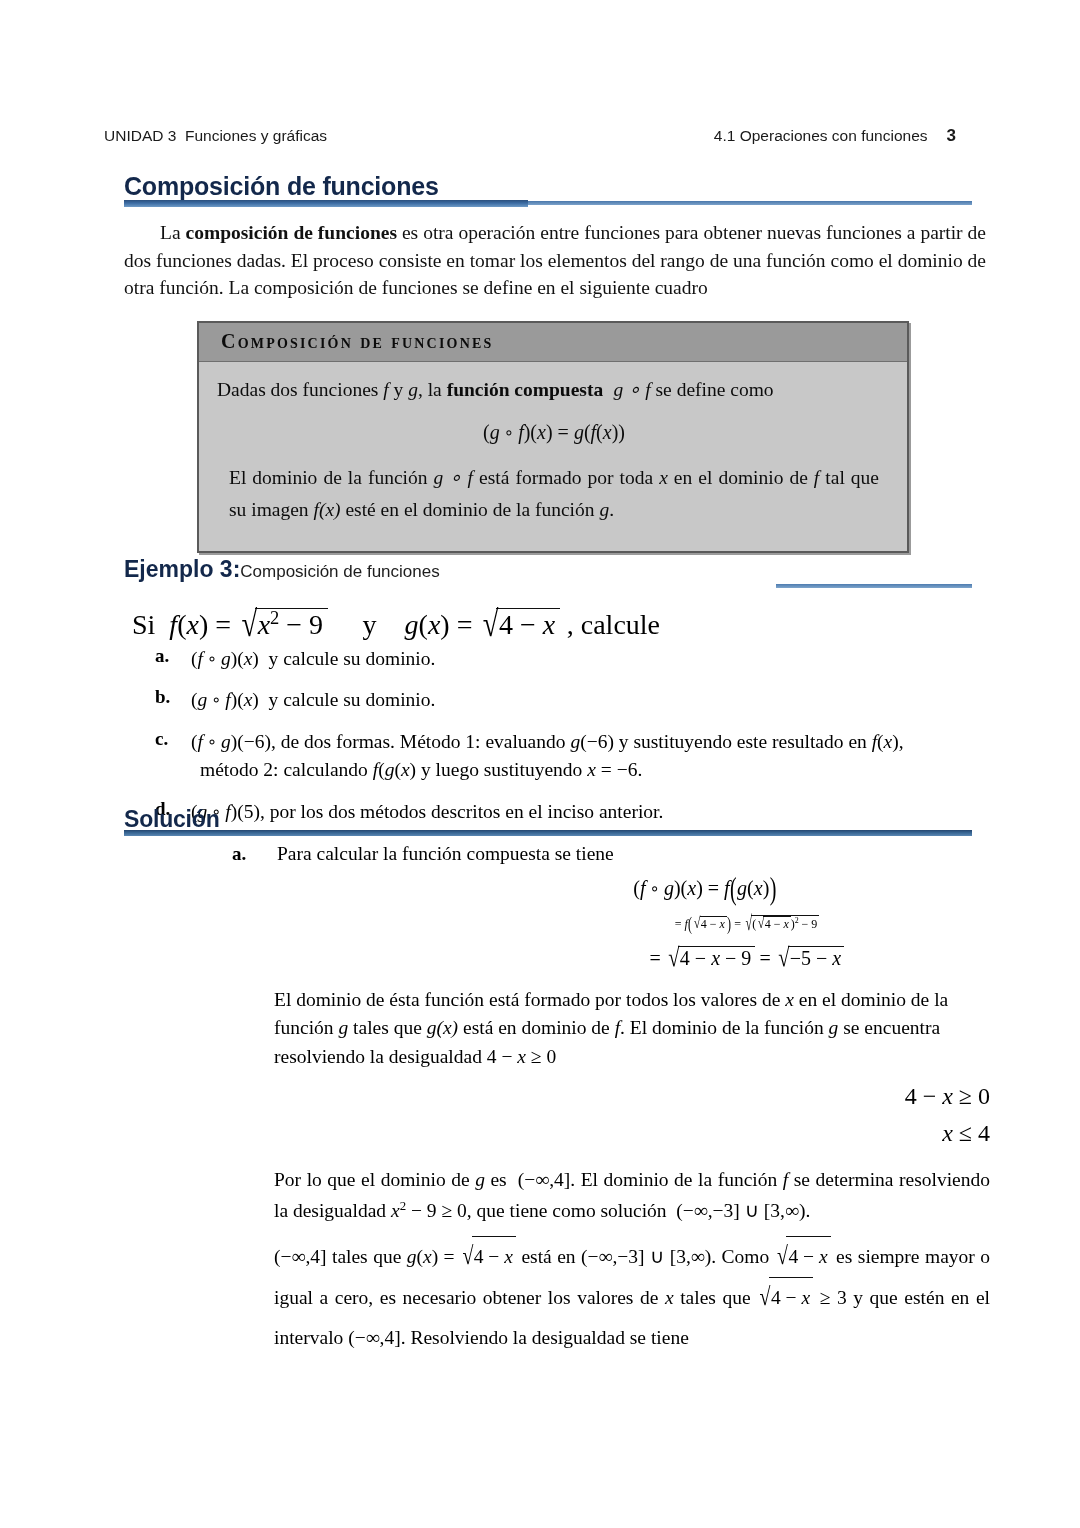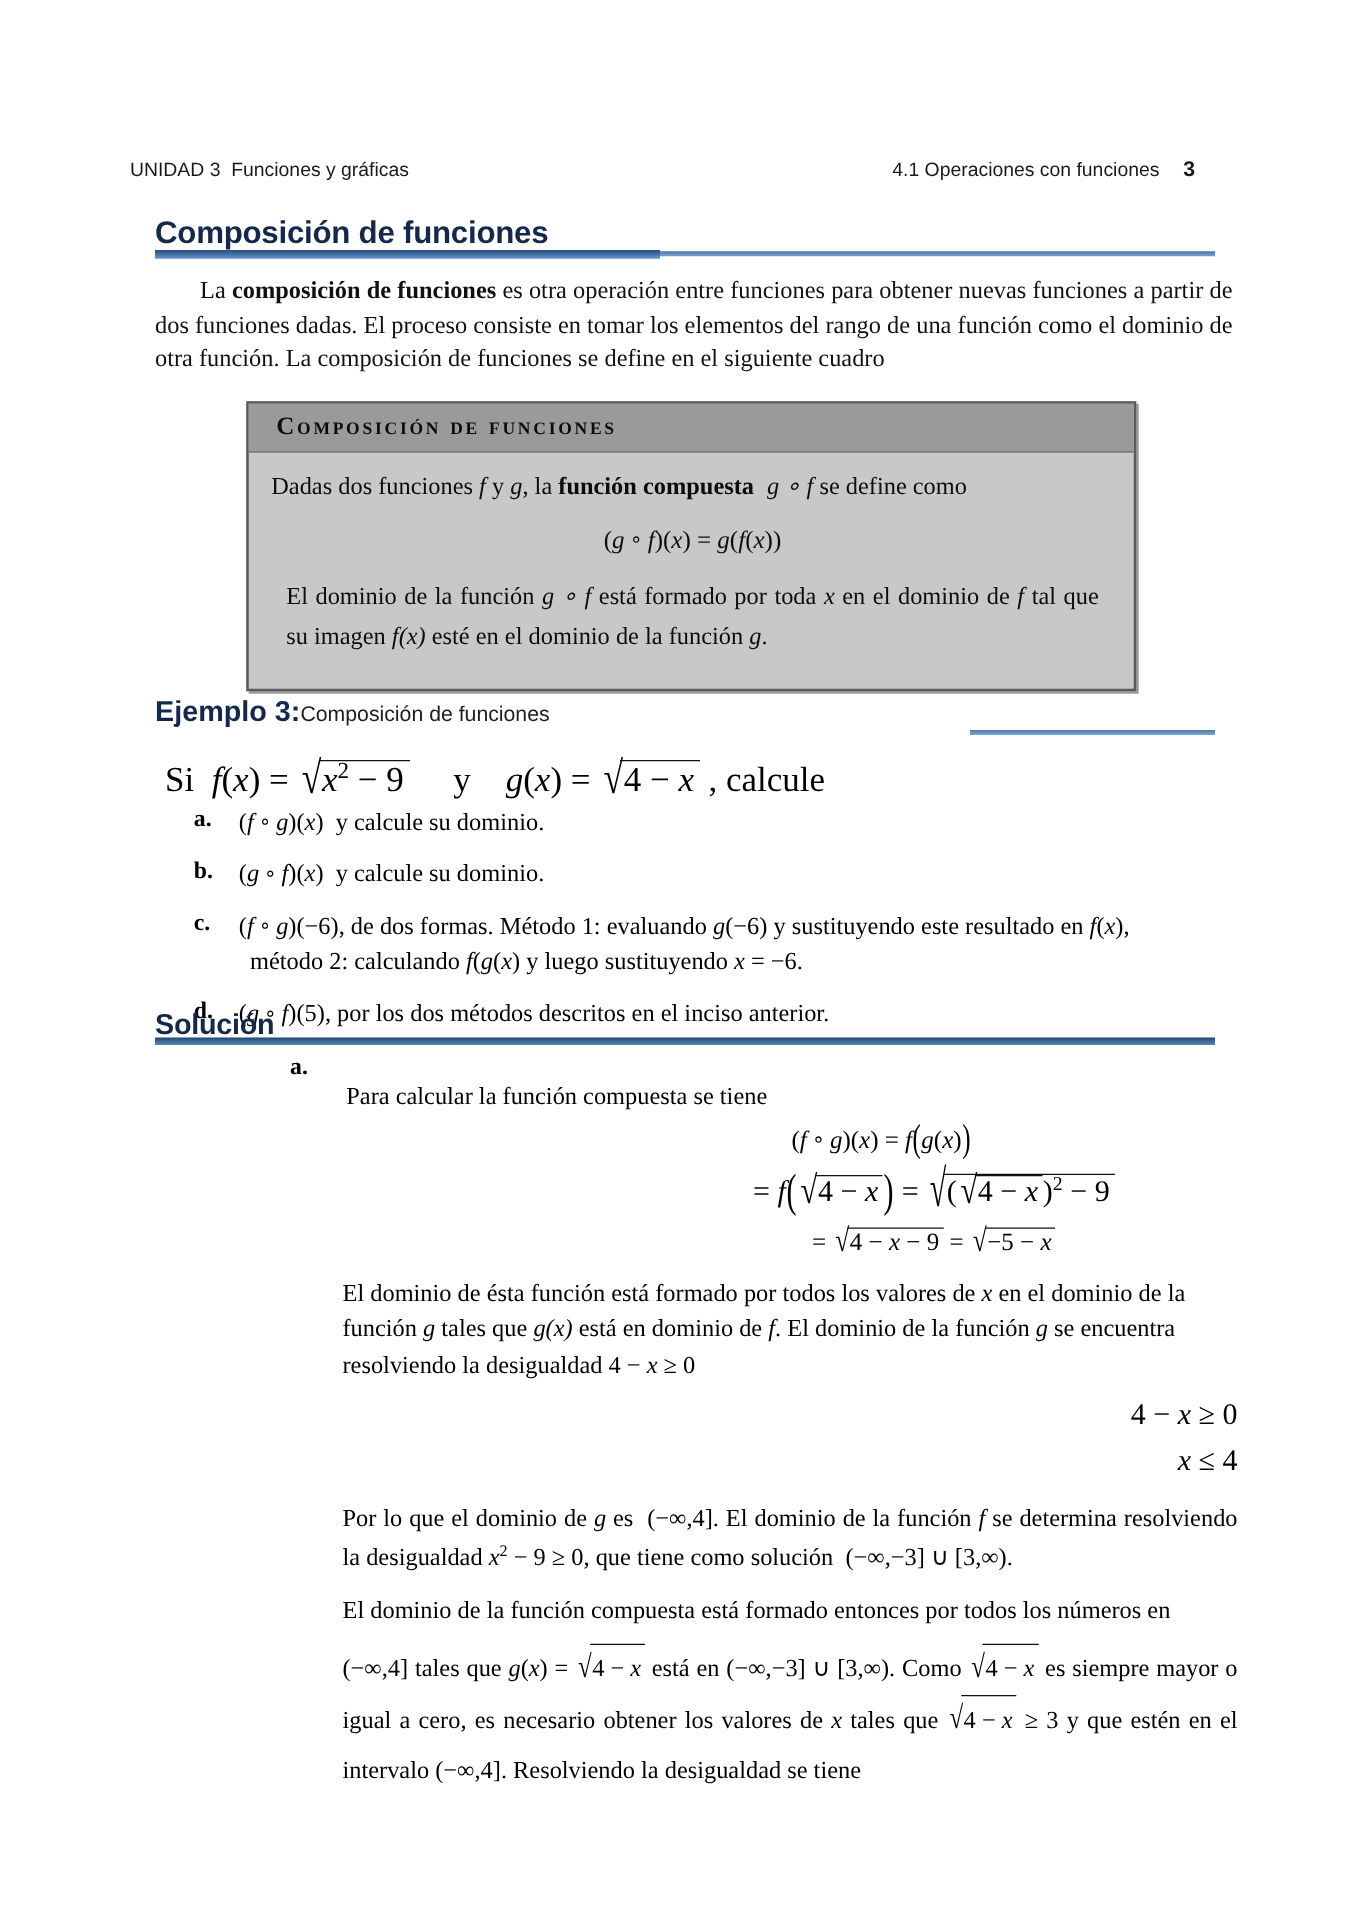--- a/index.html
+++ b/index.html
@@ -225,29 +225,29 @@
   }
   .sol-item {
     display: flex;
     align-items: flex-start;
   }
   .sol-letter {
     flex: 0 0 45px;
     font-weight: bold;
     font-size: 19px;
   }
-  .sol-text { flex: 1 1 auto; margin-top: 24px; }
+  .sol-text { flex: 1 1 auto; }
 
   .eq {
     text-align: center;
     margin: 0;
     white-space: nowrap;
   }
   .eq-1 { margin: 12px 0 0 188px; font-size: 20px; }
-  .eq-2 { margin: 15px 0 0 272px; font-size: 24px; }
+  .eq-2 { margin: 15px 0 0 272px; font-size: 12px; }
   .eq-3 { margin: 14px 0 0 272px; font-size: 20px; }
 
   .sol-para {
     margin: 16px 0 0 42px;
     width: 716px;
     text-align: left;
     line-height: 1.45;
   }
   .eq-center {
     margin-top: 12px;
@@ -400,19 +400,18 @@
 
     <div class="eq eq-3"><span class="mn">= </span><span class="sqrt"><span class="radical">√</span><span class="rad-body"><span class="mn">4 − </span><span class="mi">x</span><span class="mn"> − 9</span></span></span><span class="mn"> = </span><span class="sqrt"><span class="radical">√</span><span class="rad-body"><span class="mn">−5 − </span><span class="mi">x</span></span></span></div>
 
     <div class="sol-para"><span>El dominio de ésta función está formado por todos los valores de </span><span class="mi">x</span><span> en el dominio de la función </span><span class="mi">g</span><span> tales que </span><span class="mi">g(x)</span><span> está en dominio de </span><span class="mi">f</span><span>.  El dominio de la función </span><span class="mi">g</span><span> se encuentra resolviendo la desigualdad </span><span class="mn">4 − <span class="mi">x</span> ≥ 0</span></div>
 
     <div class="eq-center"><span class="mn">4 − </span><span class="mi">x</span><span class="mn"> ≥ 0</span></div>
     <div class="eq-center"><span class="mi">x</span><span class="mn"> ≤ 4</span></div>
 
     <div class="sol-para-j"><span>Por lo que el dominio de </span><span class="mi">g</span><span> es </span>&nbsp;<span class="mn">(−∞,4]</span><span>.  El dominio de la función </span><span class="mi">f</span><span> se determina resolviendo la desigualdad </span><span class="mn"><span class="mi">x</span><sup class="expo">2</sup> − 9 ≥ 0</span><span>, que tiene como solución </span>&nbsp;<span class="mn">(−∞,−3] ∪ [3,∞)</span><span>.</span></div>
 
-    <div class="sol-para-j2"><span>El dominio de la función compuesta está formado entonces por todos los números en </span></div>
 
     <div class="sol-para-j3"><span class="mn">(−∞,4]</span><span> tales que </span><span class="mn"><span class="mi">g</span>(<span class="mi">x</span>) = <span class="sqrt"><span class="radical">√</span><span class="rad-body">4 − <span class="mi">x</span></span></span></span><span> está en </span><span class="mn">(−∞,−3] ∪ [3,∞)</span><span>.  Como </span><span class="sqrt"><span class="radical">√</span><span class="rad-body">4 − <span class="mi">x</span></span></span><span> es siempre mayor o igual a cero, es necesario obtener los valores de </span><span class="mi">x</span><span> tales que </span><span class="mn"><span class="sqrt"><span class="radical">√</span><span class="rad-body">4 − <span class="mi">x</span></span></span> ≥ 3</span><span> y que estén en el intervalo </span><span class="mn">(−∞,4]</span><span>.  Resolviendo la desigualdad se tiene</span></div>
 
   </div>
 
 </div>
 
 </body></html>

